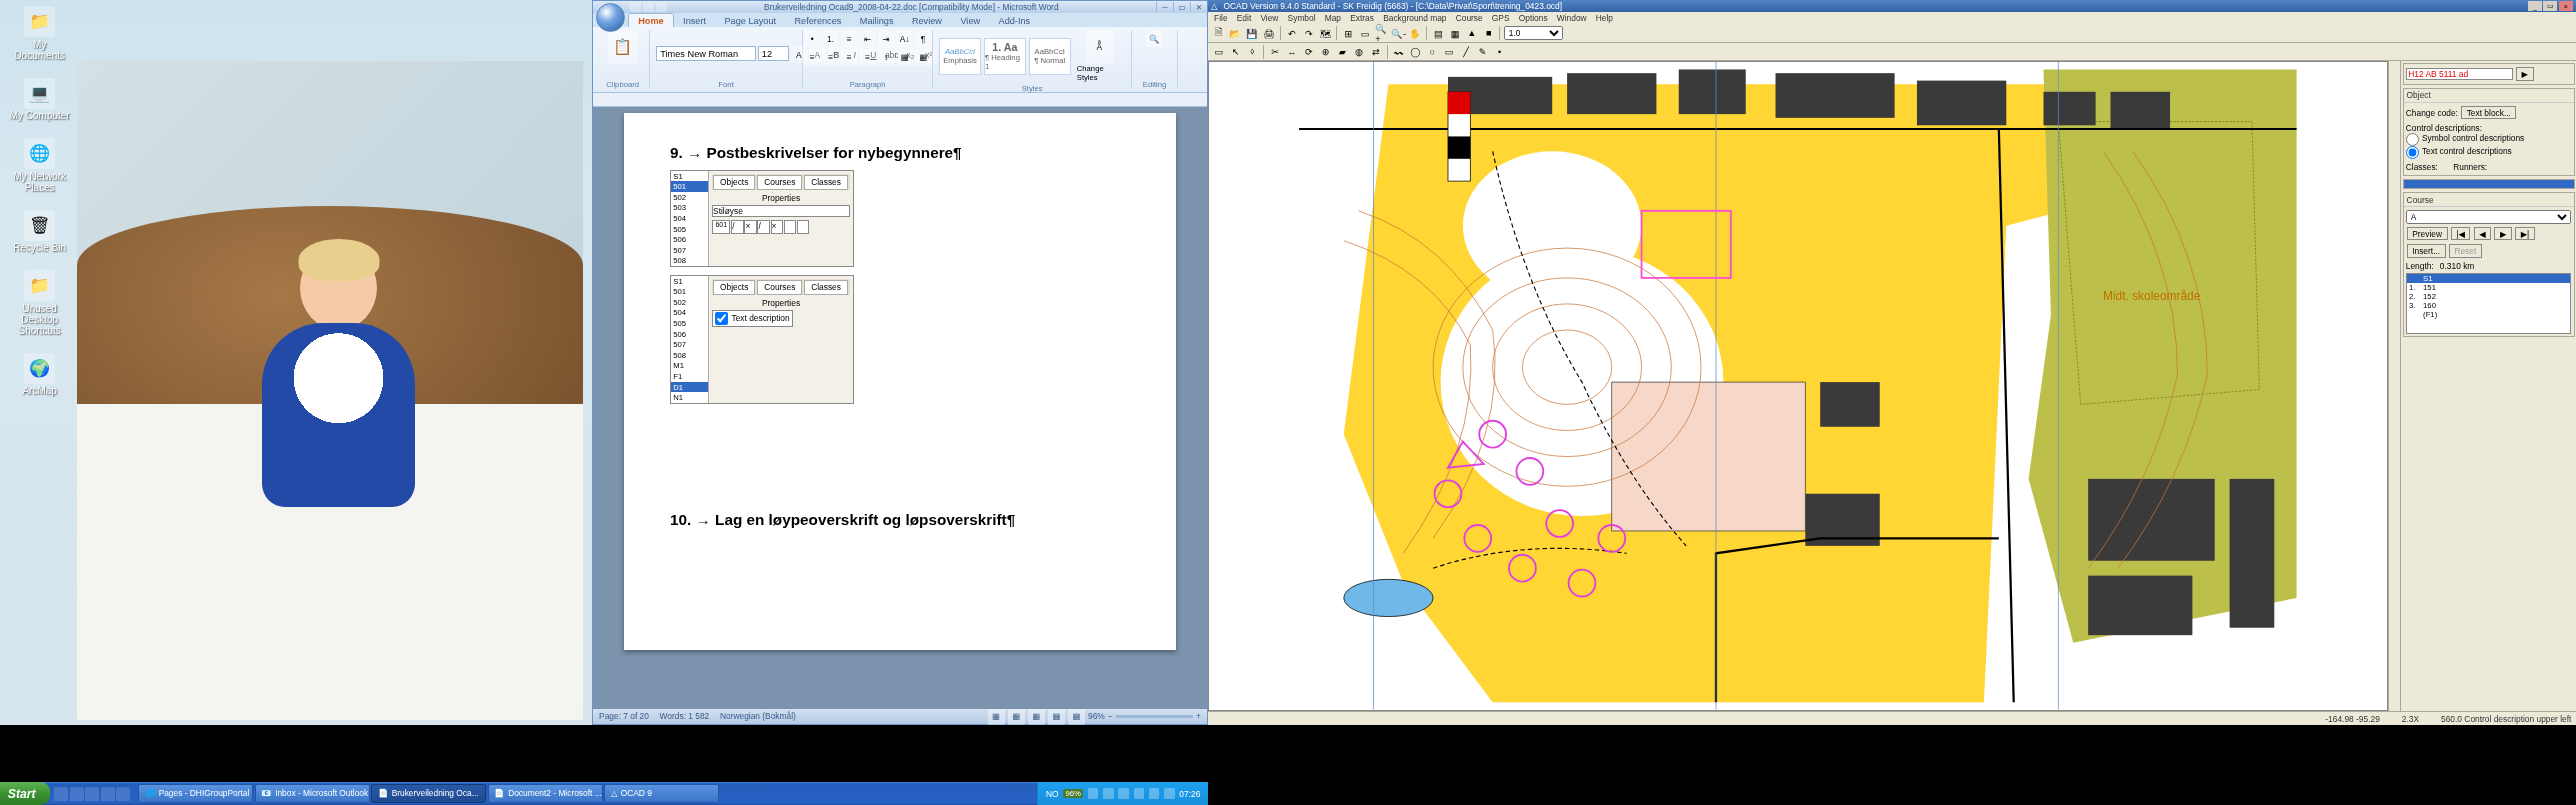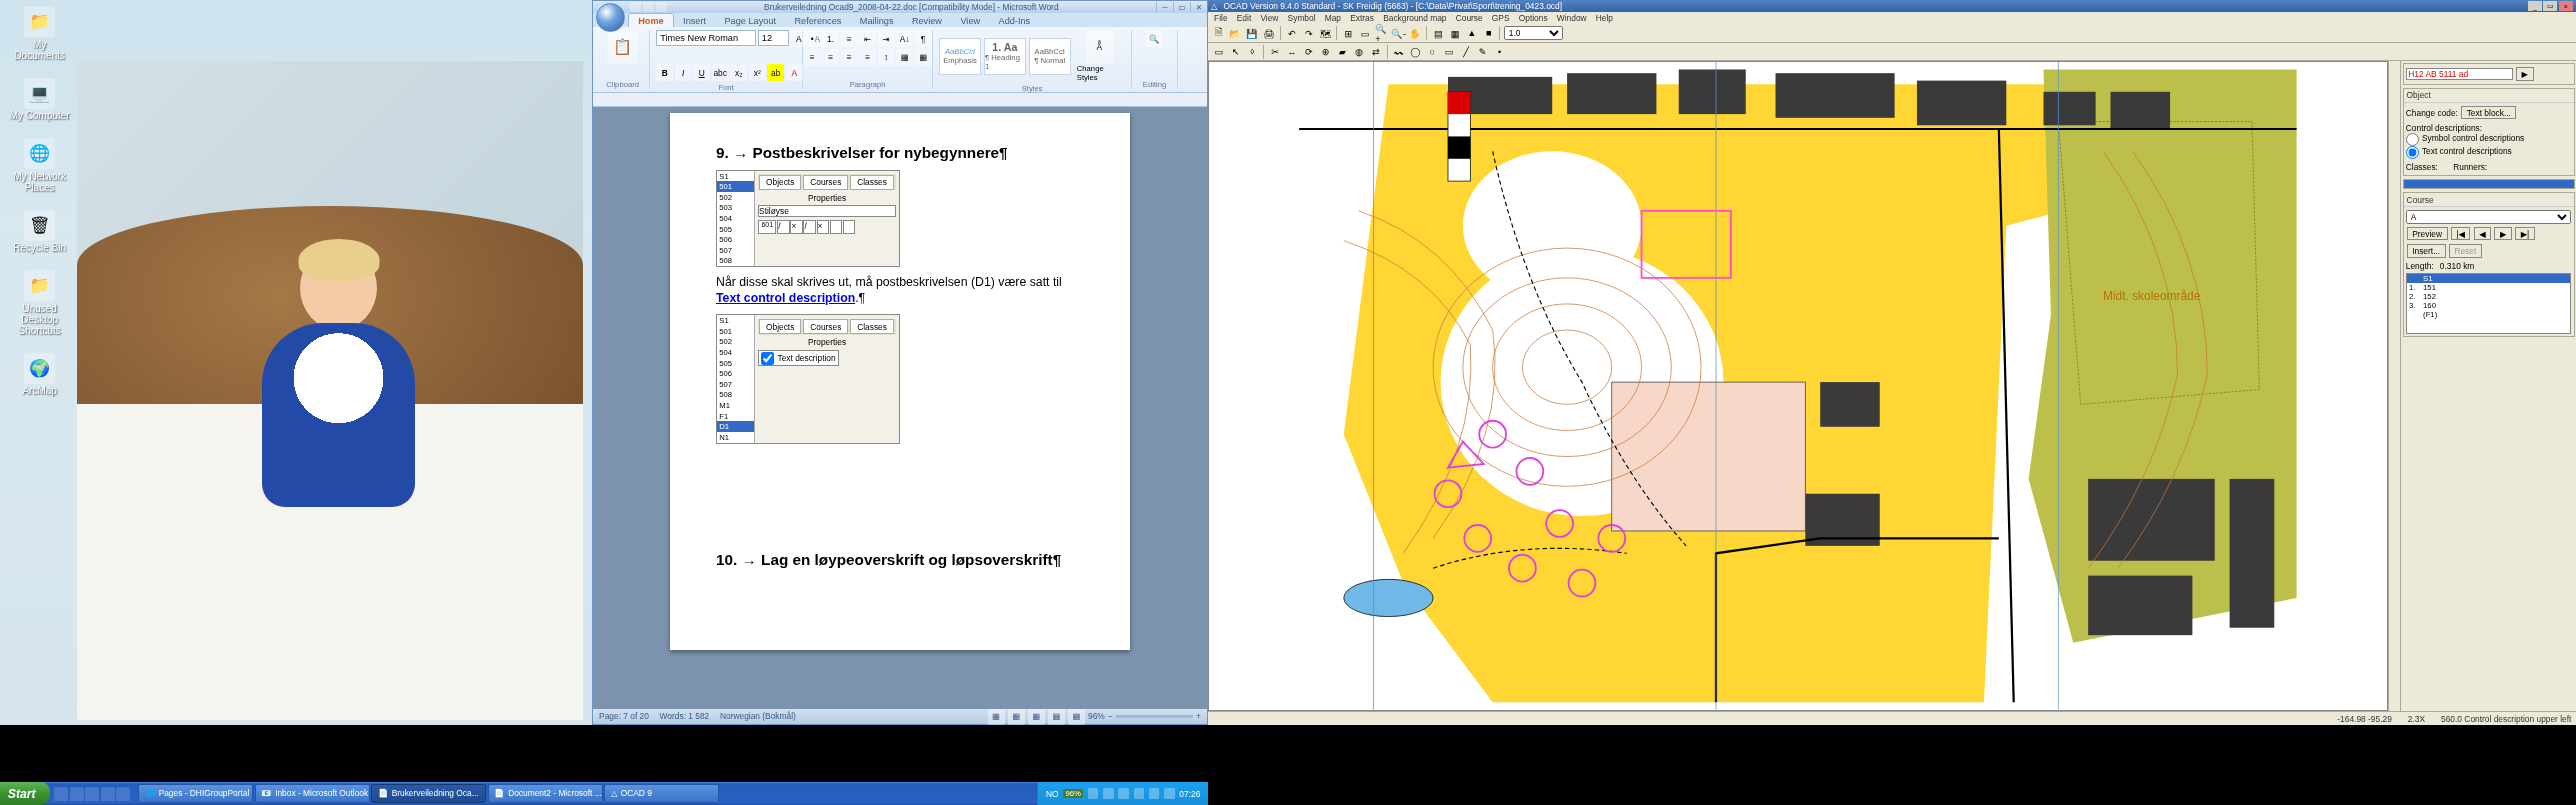--- a/index.html
+++ b/index.html
@@ -35,21 +35,21 @@
 .ribbon { height: 66px; background: linear-gradient(#f1f6fc,#e2ecf8); border-bottom:0.8px solid #a8c2e0; display:flex; padding:3.1px;}
 .rgroup { border-right:0.8px solid #c3d6ec; padding:0 6.1px; display:flex; flex-direction:column; justify-content:space-between;}
 .rgroup-body{flex:1; display:flex; align-items:center; gap:3.1px;}
 .rgroup-label { font-size:7.7px; color:#5a7aa6; text-align:center; padding-top:1.5px;}
 .rbtn { min-width:17px; height:17px; background:rgba(255,255,255,0.4); border:0.8px solid transparent; border-radius:1.5px; font-size:8.4px; display:flex;align-items:center;justify-content:center;}
 .font-combo { width:100px; height:15.3px; background:#fff; border:0.8px solid #9cb8d7; font-size:9.2px; padding:0 3.1px; display:flex;align-items:center;}
 .size-combo { width:31px; height:15.3px; background:#fff; border:0.8px solid #9cb8d7; font-size:9.2px; padding:0 3.1px; display:flex;align-items:center;}
 .style-box { width:46px; height:37px; border:0.8px solid #c3d6ec; background:#fff; font-size:7.7px; display:flex; flex-direction:column; align-items:center; justify-content:center; color:#666;}
 .word-ruler { height:14px; background:#e8eff9; border-bottom:0.8px solid #a8c2e0; position:relative;}
 .word-doc { flex:1; background:#7b93ad; overflow:auto; position:relative;}
-.word-page { width:460px; margin:6.1px auto 12.3px; background:#fff; box-shadow:0 1.5px 4.6px rgba(0,0,0,0.4); padding:23px 46px; font-family:"Times New Roman",serif; font-size:12.3px; color:#000; min-height:537px;}
+.word-page { width:552px; margin:6.1px auto 12.3px; background:#fff; box-shadow:0 1.5px 4.6px rgba(0,0,0,0.4); padding:23px 46px; font-family:"Times New Roman",serif; font-size:12.3px; color:#000; min-height:537px;}
 .word-page h3 { font-size:15.3px; margin:7.7px 0;}
 .word-page p { margin:3.1px 0; line-height:1.3;}
 .word-page a{color:#0000ee;text-decoration:underline;}
 .props-panel { width:184px; border:0.8px solid #888; background:#f3f0e7; margin:7.7px 0; font-size:8.4px;}
 .props-tabs{display:flex;background:#e4dfce;}
 .props-tabs div{padding:1.5px 6.1px;border:0.8px solid #aaa; background:#fff; margin:0.8px;}
 .props-row{display:flex;}
 .props-list{width:38px;background:#fff;border-right:0.8px solid #aaa;font-size:7.7px;}
 .props-list div{padding:0.8px 2.3px;}
 .props-list .sel{background:#316ac5;color:#fff;}
@@ -72,21 +72,21 @@
 .map-svg{width:100%;height:100%;}
 .ocad-scroll-v{width:12.3px;background:#ece9d8;border-left:0.8px solid #aca899;}
 .ocad-right{width:176px;background:#ece9d8;border-left:0.8px solid #aca899;display:flex;flex-direction:column;font-size:8.4px;}
 .panel{border:0.8px solid #aca899;margin:1.5px;background:#ece9d8;}
 .panel-h{background:#ece9d8;padding:1.5px 3.1px;font-size:8.4px;color:#333;border-bottom:0.8px solid #ccc;}
 .panel-body{padding:2.3px;}
 .pbtn{border:0.8px solid #888;background:#ece9d8;padding:0.8px 4.6px;font-size:8.4px;display:inline-block;margin:0.8px;}
 .plist{background:#fff;border:0.8px solid #888;height:61px;font-size:7.7px;overflow:auto;}
 .plist div{padding:0 2.3px;}
 .plist .sel{background:#316ac5;color:#fff;}
-.ocad-status{height:14px;background:#ece9d8;border-top:0.8px solid #aca899;display:flex;align-items:center;font-size:8.4px;padding:0 4.6px;gap:16px;color:#333;}
+.ocad-status{height:14px;background:#ece9d8;border-top:0.8px solid #aca899;display:flex;align-items:center;font-size:8.4px;padding:0 4.6px;gap:22px;color:#333;}
 .ocad-status span:first-child{margin-left:auto;}
 .symbol-input{width:107px;background:#fff;border:0.8px solid #888;height:12.3px;font-size:8.4px;padding:0 1.5px;color:#d00;}
 
 
 .taskbar { position:absolute; left:0; bottom:0; width:1208px; height:23px; background:linear-gradient(#3f8cde,#245dbb 8%,#2862c4 92%,#1a4a9e); display:flex; align-items:center;}
 .start-btn{height:23px;padding:0 14px 0 7.7px;background:linear-gradient(#5fb556,#3a9230 50%,#2e7e26);color:#fff;font-weight:bold;font-size:12.3px;font-style:italic;display:flex;align-items:center;border-radius:0 9.2px 9.2px 0;}
 .ql{display:flex;gap:1.5px;padding:0 4.6px;}
 .ql div{width:14px;height:14px;background:rgba(255,255,255,0.15);border-radius:1.5px;}
 .tasks{display:flex;gap:1.5px;flex:1;padding:0 3.1px;}
 .task{height:18.4px;padding:0 6.1px;background:linear-gradient(#5a94e0,#3a75c8);border:0.8px solid #2456a8;border-radius:2.3px;color:#fff;font-size:8.4px;display:flex;align-items:center;gap:3.1px;min-width:115px;max-width:115px;overflow:hidden;white-space:nowrap;}
@@ -163,21 +163,21 @@
     <div class="ribbon-tab">Add-Ins</div>
   </div>
   <div class="ribbon">
     <div class="rgroup" style="width:54px">
       <div class="rgroup-body" style="flex-direction:column;gap:1.5px">
         <div class="rbtn" style="width:29px;height:34px;font-size:15.3px">📋</div>
       </div>
       <div class="rgroup-label">Clipboard</div>
     </div>
     <div class="rgroup" style="width:153px">
-      <div class="rgroup-body" style="flex-direction:column;gap:17px;align-items:flex-start">
+      <div class="rgroup-body" style="gap:2px;align-items:center">
         <div style="display:flex;gap:1.5px">
           <div class="font-combo">Times New Roman</div>
           <div class="size-combo">12</div>
           <div class="rbtn">A</div>
           <div class="rbtn">A</div>
         </div>
         <div style="display:flex;gap:1.5px">
           <div class="rbtn">
               <b>B</b>
             </div>
@@ -277,21 +277,20 @@
               <div style="width:12.3px;height:14px;border:0.8px solid #888;background:#fff">/</div>
               <div style="width:12.3px;height:14px;border:0.8px solid #888;background:#fff">×</div>
               <div style="width:12.3px;height:14px;border:0.8px solid #888;background:#fff">/</div>
               <div style="width:12.3px;height:14px;border:0.8px solid #888;background:#fff">×</div>
               <div style="width:12.3px;height:14px;border:0.8px solid #888;background:#fff"></div>
               <div style="width:12.3px;height:14px;border:0.8px solid #888;background:#fff"></div>
             </div>
           </div>
         </div>
       </div>
-      <p><span>Når disse skal skrives ut, må postbeskrivelsen (D1) være satt til </span><b><a>Text control description</a></b><span>.¶</span></p>
       <div class="props-panel">
         <div class="props-row">
           <div class="props-list">
             <div>S1</div>
             <div>501</div>
             <div>502</div>
             <div>504</div>
             <div>505</div>
             <div>506</div>
             <div>507</div>

